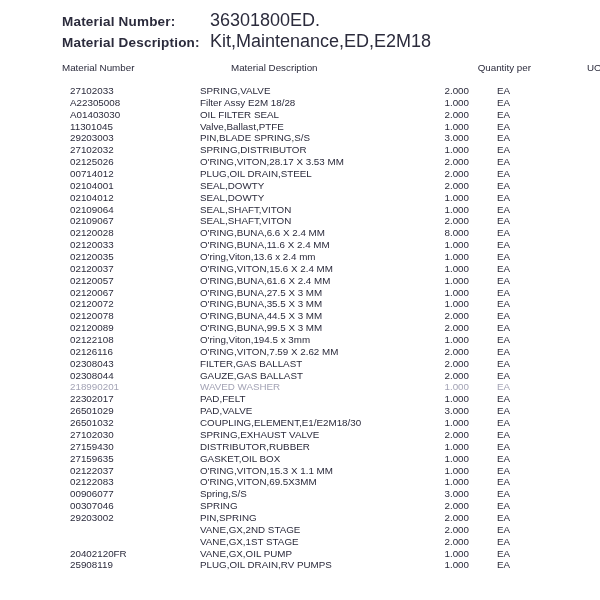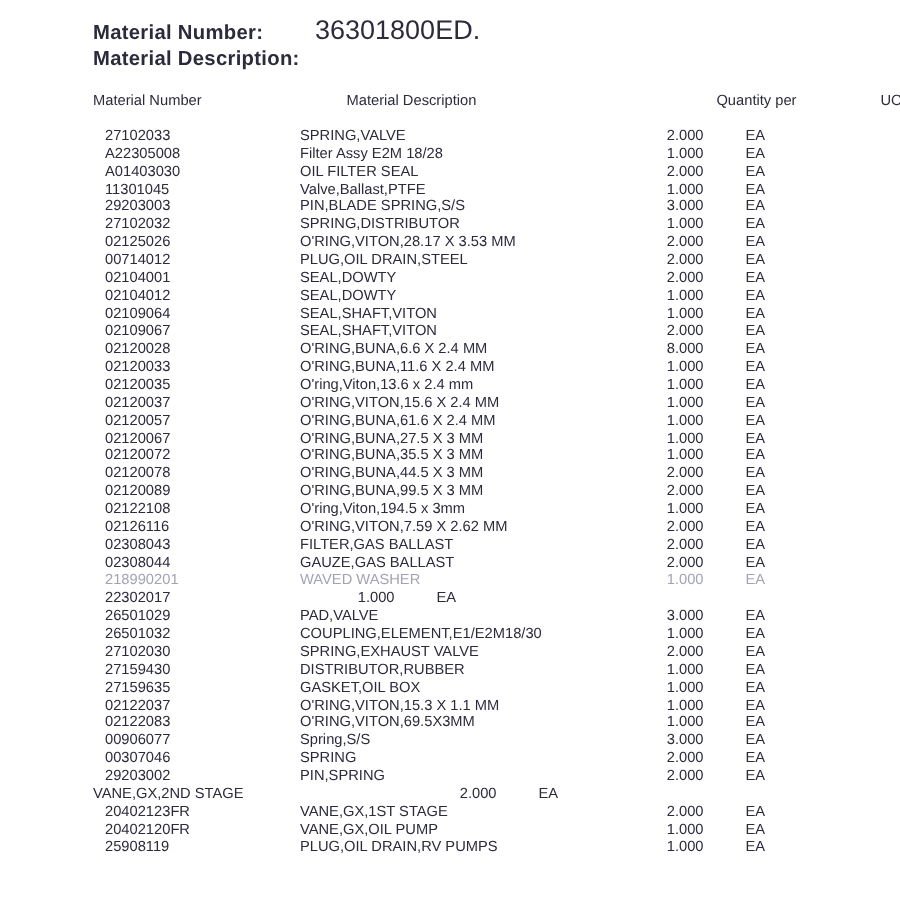--- a/index.html
+++ b/index.html
@@ -52,20 +52,21 @@
     position: absolute;
     top: 85px;
     left: 62px;
   }
   .trow {
     display: flex;
     height: 11.87px;
     line-height: 11.87px;
     font-size: 9.8px;
     white-space: nowrap;
+    justify-content: flex-end;
   }
   .col-num  { width: 138px; box-sizing: border-box; }
   .trow .col-num { padding-left: 8px; }
   .col-desc { width: 206px; box-sizing: border-box; }
   .col-qty  { width: 63px; text-align: right; box-sizing: border-box; }
   .col-uom  { padding-left: 28px; box-sizing: border-box; }
   .thead .col-uom { padding-left: 25px; }
   .trow.faded { color: #a3a3b5; }
 </style>
 </head>
@@ -73,20 +74,21 @@
 
 <div class="page">
 
   <div class="doc-header">
     <div class="hrow">
       <span class="hlabel">Material Number:</span>
       <span class="hvalue">36301800ED.</span>
     </div>
     <div class="hrow">
       <span class="hlabel">Material Description:</span>
+      <span class="hvalue">Kit,Maintenance,ED,E2M18</span>
     </div>
   </div>
 
   <div class="thead">
     <span class="col-num">Material Number</span>
     <span class="col-desc">Material Description</span>
     <span class="col-qty">Quantity per</span>
     <span class="col-uom">UOM</span>
   </div>
 
@@ -268,20 +270,21 @@
 
   <div class="trow faded">
     <span class="col-num">218990201</span>
     <span class="col-desc">WAVED WASHER</span>
     <span class="col-qty">1.000</span>
     <span class="col-uom">EA</span>
   </div>
 
   <div class="trow">
     <span class="col-num">22302017</span>
+    <span class="col-desc">PAD,FELT</span>
     <span class="col-qty">1.000</span>
     <span class="col-uom">EA</span>
   </div>
 
   <div class="trow">
     <span class="col-num">26501029</span>
     <span class="col-desc">PAD,VALVE</span>
     <span class="col-qty">3.000</span>
     <span class="col-uom">EA</span>
   </div>
@@ -349,21 +352,20 @@
     <span class="col-uom">EA</span>
   </div>
 
   <div class="trow">
     <span class="col-desc">VANE,GX,2ND STAGE</span>
     <span class="col-qty">2.000</span>
     <span class="col-uom">EA</span>
   </div>
 
   <div class="trow">
-    <span class="col-num">20402123FR</span>
     <span class="col-desc">VANE,GX,1ST STAGE</span>
     <span class="col-qty">2.000</span>
     <span class="col-uom">EA</span>
   </div>
 
   <div class="trow">
     <span class="col-num">20402120FR</span>
     <span class="col-desc">VANE,GX,OIL PUMP</span>
     <span class="col-qty">1.000</span>
     <span class="col-uom">EA</span>

